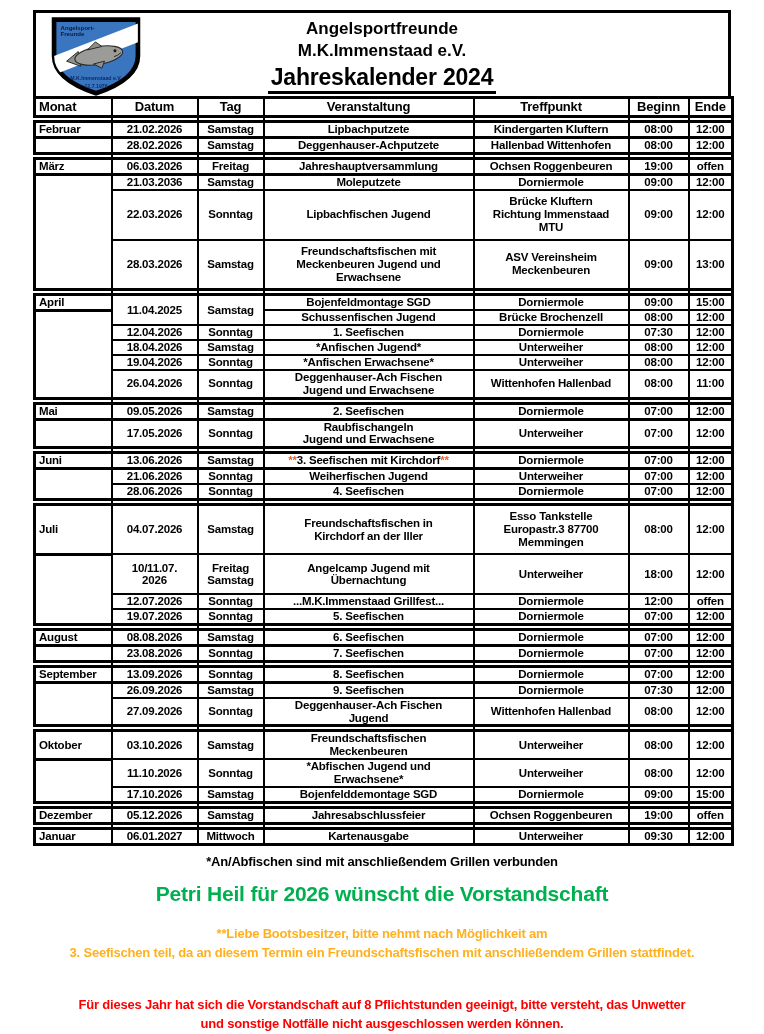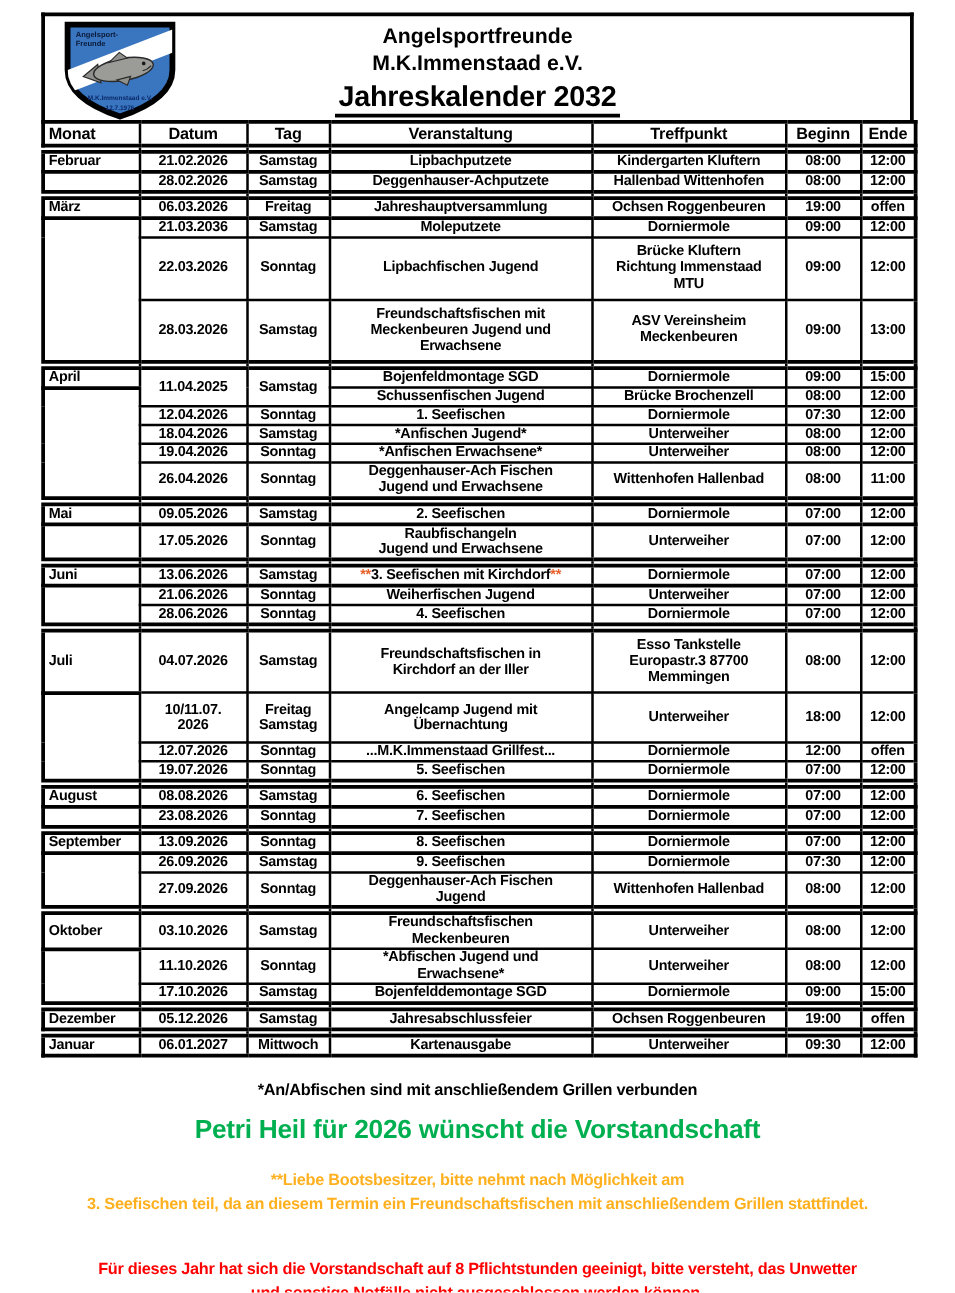--- a/index.html
+++ b/index.html
@@ -21,21 +21,21 @@
   .cal th{font-size:13px;height:19px;border-top:3px solid #000;border-bottom:3px solid #000;white-space:nowrap;}
   th.h-monat,td.c-monat{text-align:left;padding-left:3px;}
   .bl3{border-left-width:3px !important;}
   .br3{border-right-width:3px !important;}
   .bb3{border-bottom-width:3px !important;}
   tr.spacer td{height:5px;border-top:3px solid #000;border-bottom:3px solid #000;padding:0;}
   tr.spacer td.sp-monat{border-left:none;border-right:2px solid #000;}
   td.month-name{border-bottom-width:3px;}
 
   
-  .note-table{text-align:center;font-size:13px;font-weight:bold;margin-top:18px;letter-spacing:-0.2px;}
+  .note-table{text-align:center;font-size:13px;font-weight:bold;margin-top:8px;letter-spacing:-0.2px;}
   .greeting{text-align:center;font-size:21px;font-weight:bold;margin-top:13px;letter-spacing:-0.2px;}
   .note-2line{text-align:center;font-size:13px;font-weight:bold;line-height:1.45;letter-spacing:-0.2px;}
   .boat-note{margin-top:19px;}
   .duty-note{margin-top:34px;}
 </style>
 </head>
 <body>
 
 <div class="sheet">
 
@@ -61,21 +61,21 @@
           <text x="14" y="16" font-size="6.5" font-weight="bold" fill="#0a1a3a" font-family="Liberation Sans, sans-serif">Angelsport-</text>
           <text x="14" y="23" font-size="6.5" font-weight="bold" fill="#0a1a3a" font-family="Liberation Sans, sans-serif">Freunde</text>
           <text x="52" y="70" font-size="5.6" font-weight="bold" fill="#0a2a6a" text-anchor="middle" font-family="Liberation Sans, sans-serif">M.K.Immenstaad e.V.</text>
           <text x="52" y="78" font-size="5.6" font-weight="bold" fill="#0a2a6a" text-anchor="middle" font-family="Liberation Sans, sans-serif">12.7.1976</text>
         </g>
       </svg>
     </div>
     <div class="titles">
       <div class="club-line">Angelsportfreunde</div>
       <div class="club-line">M.K.Immenstaad e.V.</div>
-      <div><span class="main-title">Jahreskalender 2032</span></div>
+      <div><span class="main-title">Jahreskalender 2024</span></div>
     </div>
   </div>
 
   <table class="cal">
     <colgroup>
       <col style="width:77px">
         <col style="width:86px">
         <col style="width:66px">
       <col style="width:210px">
         <col style="width:155px">

